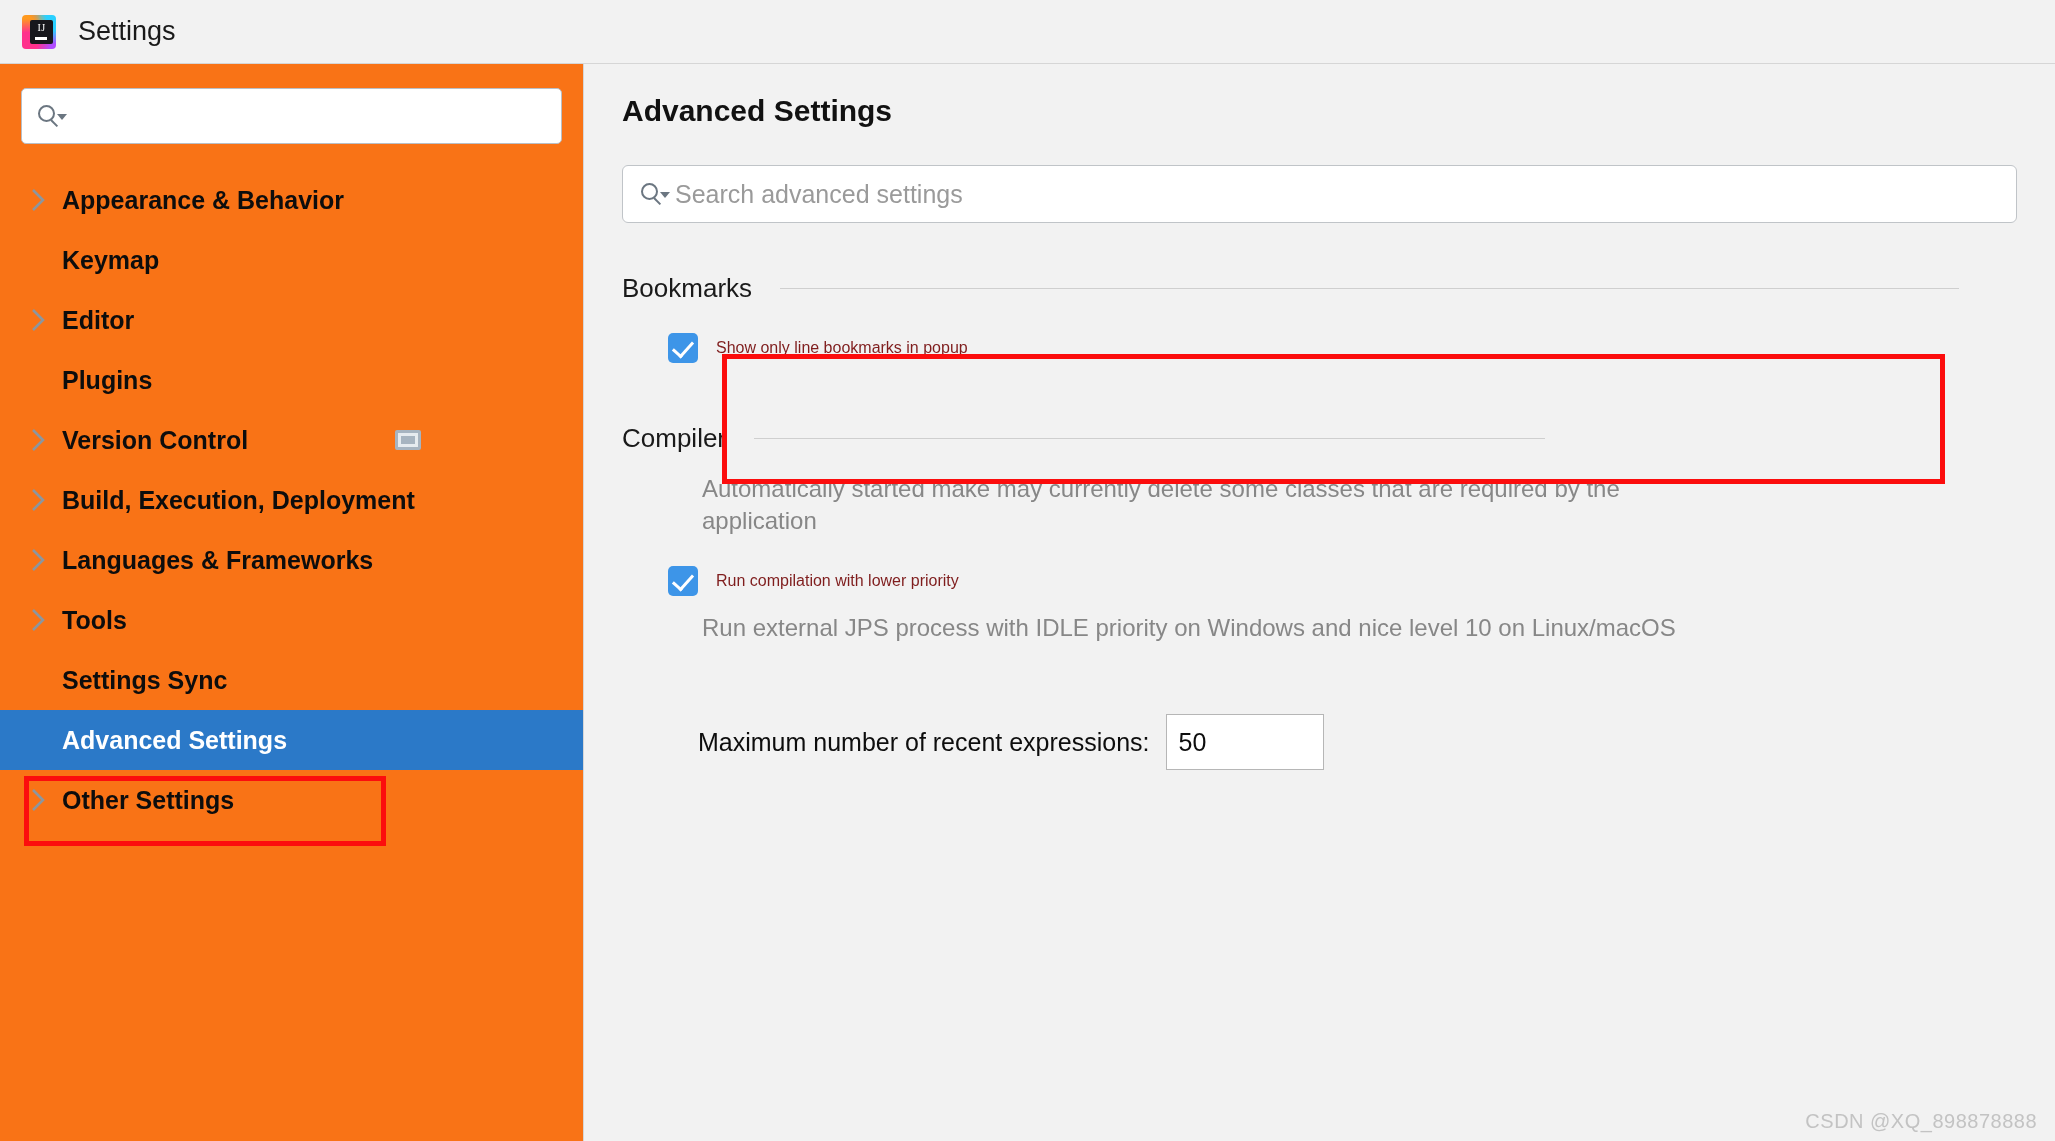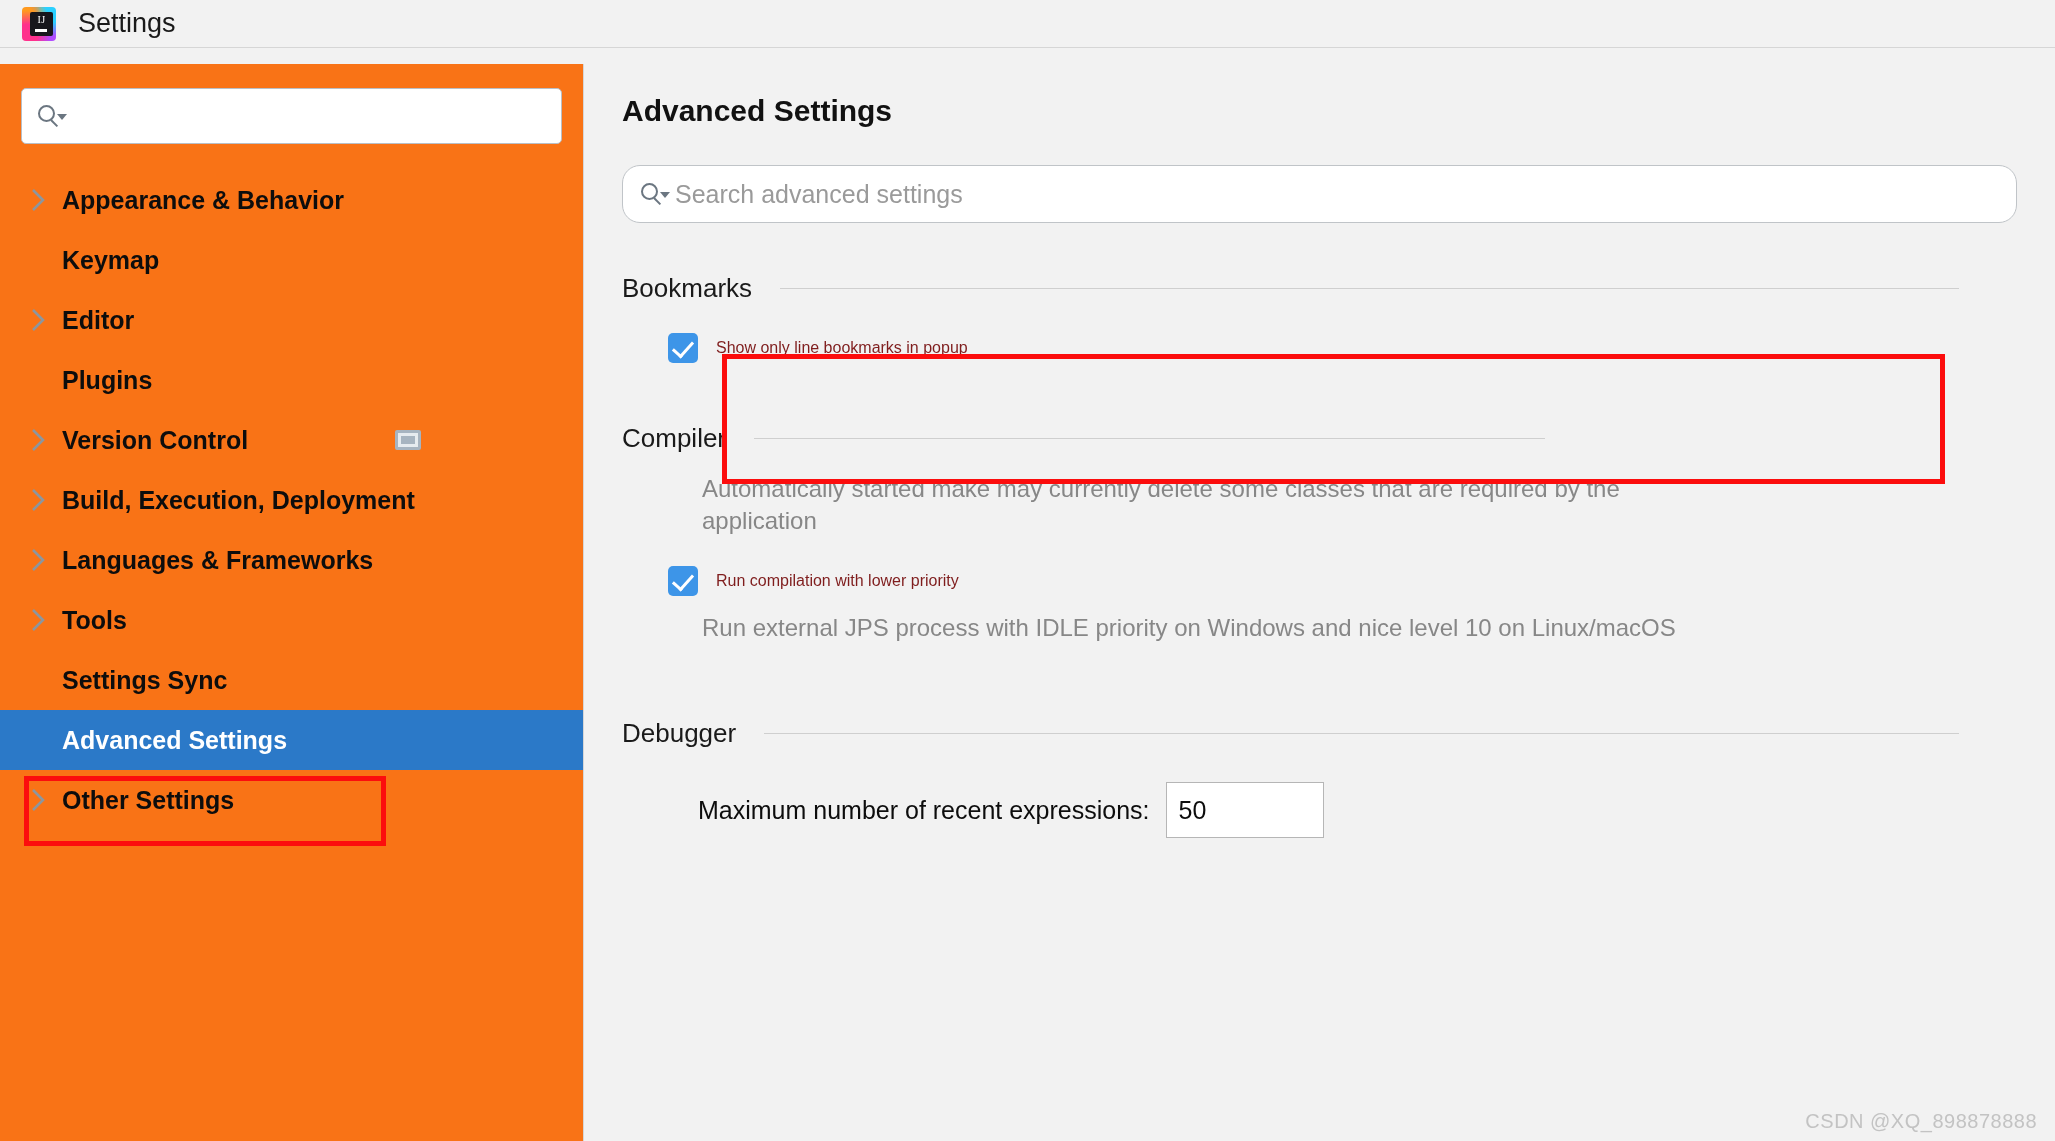--- a/index.html
+++ b/index.html
@@ -17,21 +17,21 @@
     width: 2055px;
     height: 1141px;
     background: #f2f2f2;
   }
 
   
   .titlebar {
     position: absolute;
     left: 0; top: 0;
     width: 2055px;
-    height: 48px;
+    height: 64px;
     background: #f2f2f2;
     border-bottom: 1px solid #d6d6d6;
     display: flex;
     align-items: center;
     padding-left: 22px;
     gap: 22px;
   }
   .ij-logo {
     width: 34px; height: 34px;
     position: relative;
@@ -215,21 +215,21 @@
     font-size: 30px;
     font-weight: bold;
     color: #111;
     margin-left: 38px;
   }
   .adv-search {
     margin: 37px 38px 0 38px;
     height: 58px;
     background: #ffffff;
     border: 1px solid #c0c4c8;
-    border-radius: 18px;
+    border-radius: 6px;
     display: flex;
     align-items: center;
     padding: 0 18px;
   }
   .adv-search-input {
     border: 0; outline: 0;
     background: transparent;
     font-family: "Liberation Sans", sans-serif;
     font-size: 25px;
     color: #1a1a1a;
@@ -500,24 +500,20 @@
 
         <div class="opt-row" style="margin-top:30px;">
           <span class="cbx"></span>
           <span class="opt-label">Run compilation with lower priority</span>
         </div>
 
         <div class="opt-desc" style="margin-top:16px; max-width:1060px;">Run external JPS process with IDLE priority on Windows and nice level 10 on Linux/macOS</div>
       </div>
 
       <div class="section" style="margin-top:70px;">
-        <div class="section-head">
-          <span class="stitle">Debugger</span>
-          <span class="rule" style="margin-right:96px;"></span>
-        </div>
         <div class="dbg-row" style="margin-top:30px;">
           <span class="dbg-label">Maximum number of recent expressions:</span>
           <input class="num-input" type="text" value="50" style="">
         </div>
       </div>
 
       <div class="anno-compiler"></div>
 
       <div class="watermark">CSDN @XQ_898878888</div>
     </div>

